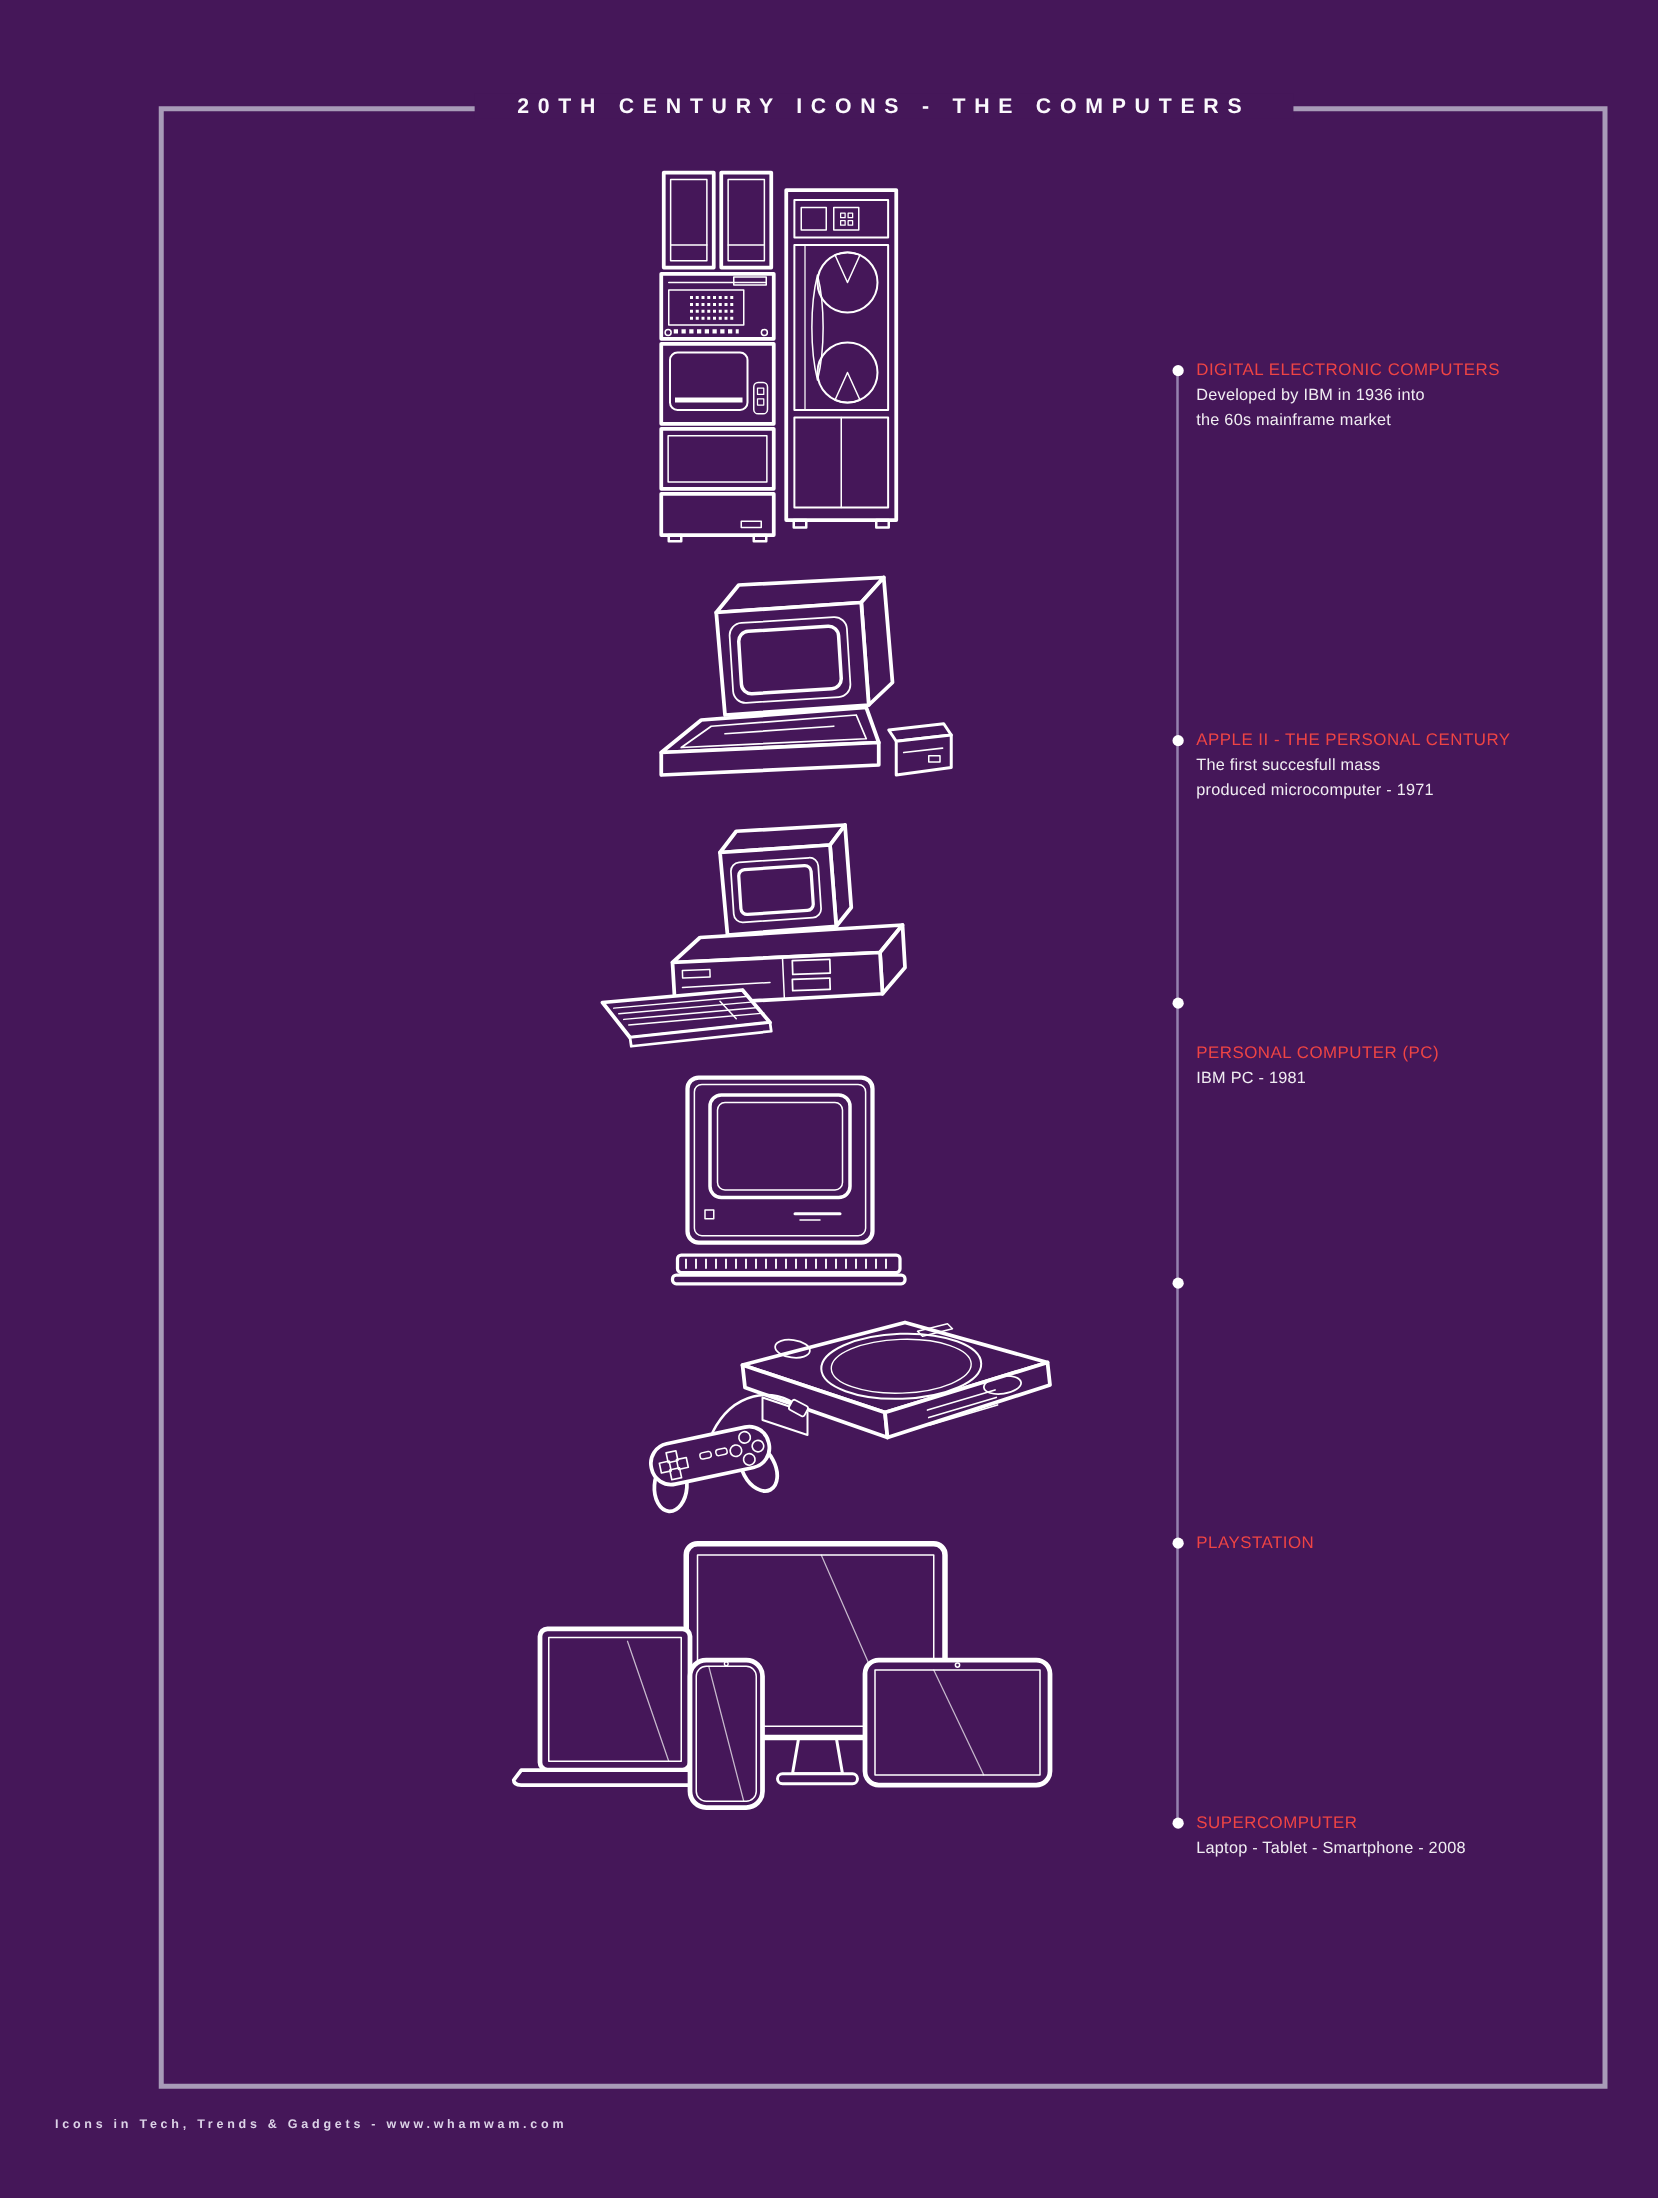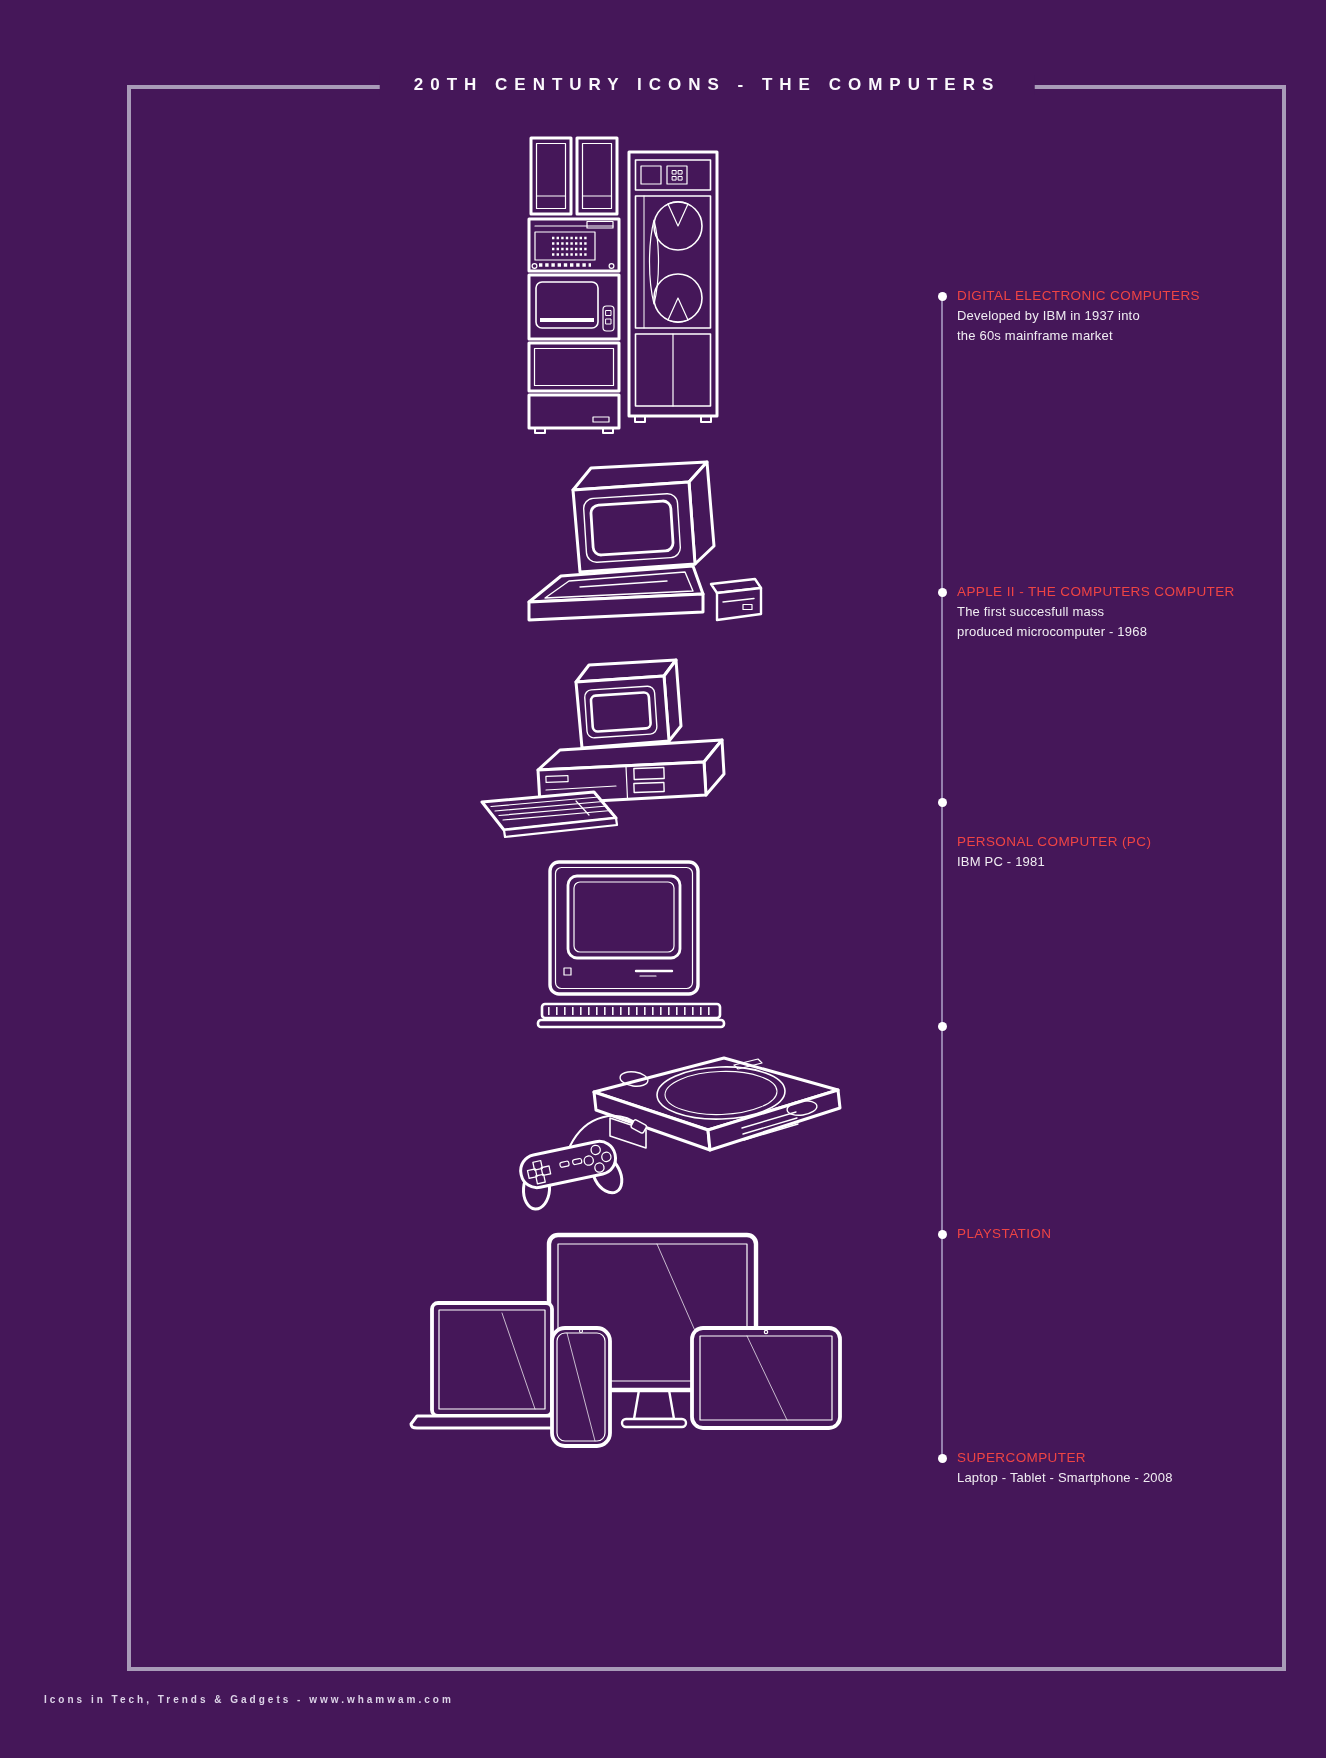--- a/index.html
+++ b/index.html
@@ -249,29 +249,29 @@
         <line x1="160" y1="105" x2="188" y2="213" stroke-width="1" opacity="0.7"></line>
       </g>
     </svg>
   </div>
 
   <div class="tl-line"></div>
 
   <div class="tl-dot" style="top:291.5px"></div>
   <div class="tl-entry" style="top:286px">
     <h3>DIGITAL ELECTRONIC COMPUTERS</h3>
-    <p>Developed by IBM in 1937 into
+    <p>Developed by IBM in 1936 into
 the 60s mainframe market</p>
   </div>
 
   <div class="tl-dot" style="top:587.5px"></div>
   <div class="tl-entry" style="top:582px">
-    <h3>APPLE II - THE COMPUTERS COMPUTER</h3>
+    <h3>APPLE II - THE PERSONAL CENTURY</h3>
     <p>The first succesfull mass
-produced microcomputer - 1968</p>
+produced microcomputer - 1971</p>
   </div>
 
   <div class="tl-dot" style="top:797.5px"></div>
   <div class="tl-entry" style="top:832px">
     <h3>PERSONAL COMPUTER (PC)</h3>
     <p>IBM PC - 1981</p>
   </div>
 
   <div class="tl-dot" style="top:1021.5px"></div>
 

